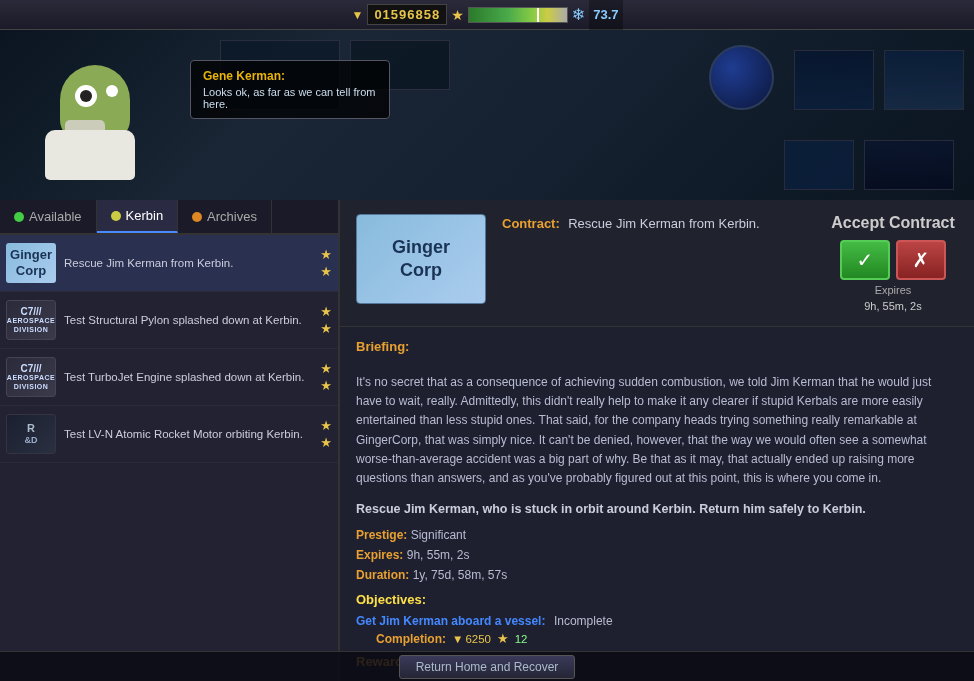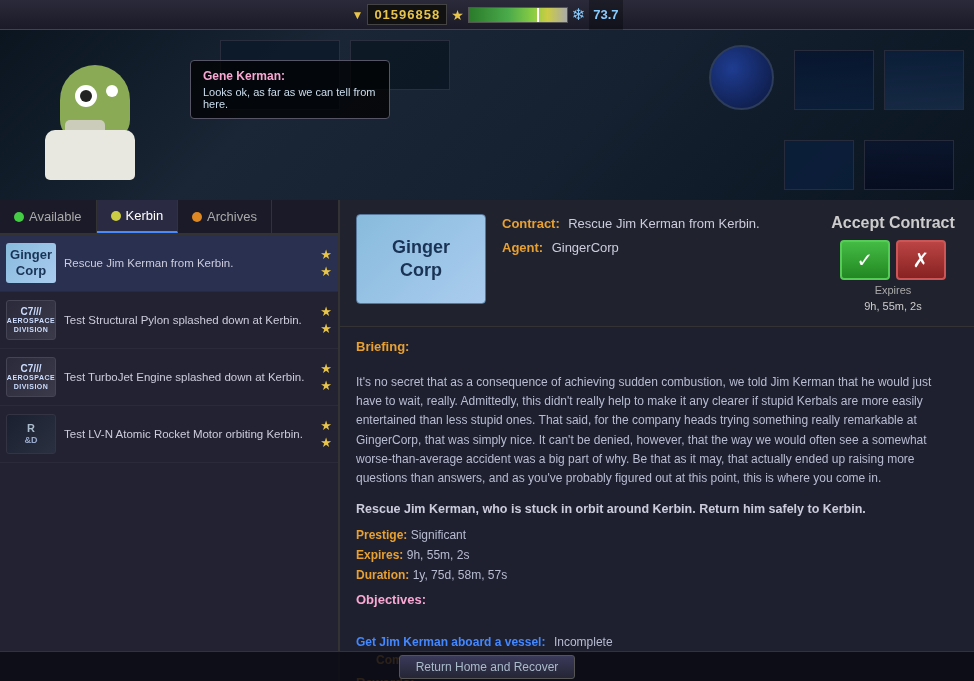--- a/index.html
+++ b/index.html
@@ -188,21 +188,21 @@
       position: absolute;
       top: 30px;
       left: 190px;
       background: rgba(0, 0, 0, 0.75);
       border: 1px solid #556;
       border-radius: 4px;
       padding: 8px 12px;
       max-width: 200px;
     }
     .speech-name {
-      color: #f9a8d4;
+      color: #eab308;
       font-size: 12px;
       font-weight: bold;
     }
     .speech-text {
       color: #ccddee;
       font-size: 11px;
       margin-top: 3px;
     }
 
     
@@ -456,25 +456,25 @@
       font-size: 12px;
     }
     .info-label {
       color: #e8a030;
       font-weight: bold;
     }
     .info-value {
       color: #b8bcd0;
     }
     .objectives-title {
-      color: #f9a8d4;
+      color: #fde047;
       font-size: 13px;
       font-weight: bold;
       margin-top: 10px;
-      margin-bottom: 25px;
+      margin-bottom: 4px;
     }
     .objective-item {
       margin-bottom: 6px;
     }
     .obj-label {
       color: #4488ff;
       font-size: 12px;
       font-weight: bold;
     }
     .obj-status {
@@ -678,24 +678,20 @@
         <div class="ginger-corp-logo-large">
           <div>Ginger</div>
           <div>Corp</div>
         </div>
       </div>
       <div id="contract-header-info">
         <div class="detail-line">
           <span class="detail-label">Contract:</span>
           <span class="detail-value">Rescue Jim Kerman from Kerbin.</span>
         </div>
-        <div class="detail-line">
-          <span class="detail-label">Agent:</span>
-          <span class="detail-value">GingerCorp</span>
-        </div>
       </div>
       <div id="accept-area">
         <div class="accept-label">Accept Contract</div>
         <div class="accept-buttons">
           <div class="btn-accept">✓</div>
           <div class="btn-decline">✗</div>
         </div>
         <div class="expires-text">Expires</div>
         <div class="expires-value">9h, 55m, 2s</div>
       </div>

